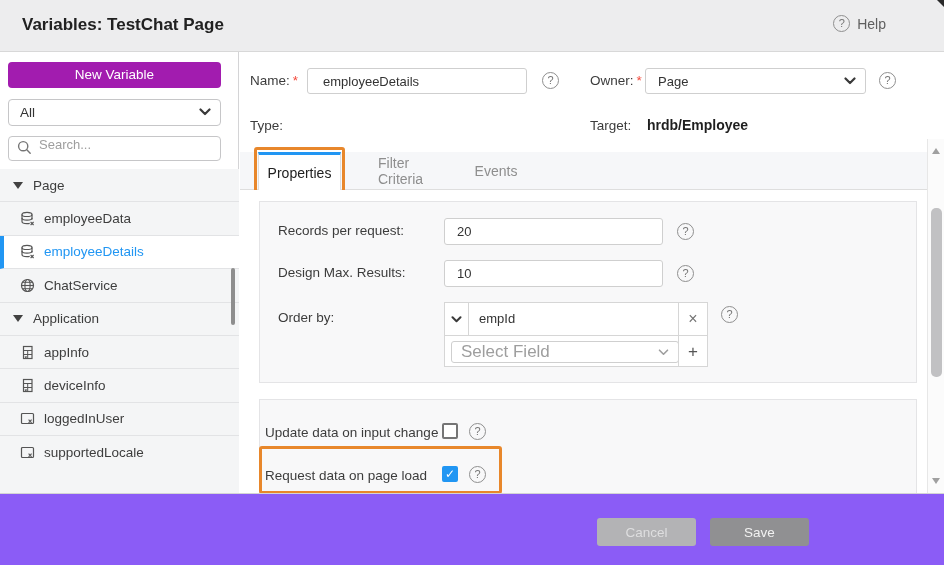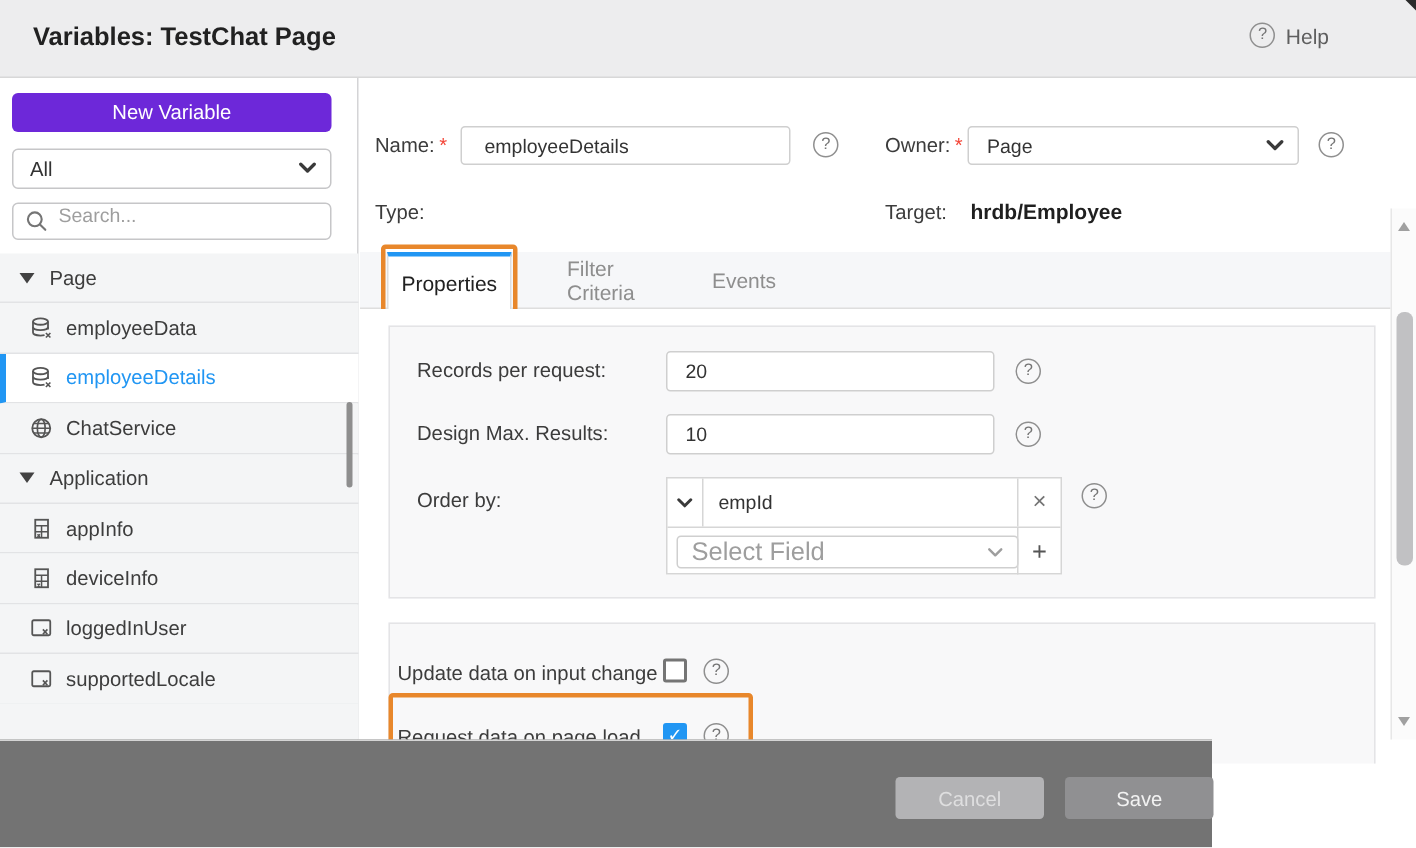--- a/index.html
+++ b/index.html
@@ -11,21 +11,21 @@
   .header-title { position:absolute; left:22px; top:15px; font-size:17px; font-weight:700; color:#212121; }
   .help-area { position:absolute; right:58px; top:15px; display:flex; align-items:center; gap:7px; cursor:pointer; }
   .help-label { font-size:14px; color:#5f5f5f; }
   .corner-artifact { position:absolute; right:0; top:0; width:0; height:0; border-left:7px solid transparent; border-bottom:7px solid transparent; border-top:7px solid #2a2a2a; }
 
   
   .qicon { width:17px; height:17px; border:1.5px solid #8f8f8f; border-radius:50%; color:#757575; font-size:11px; line-height:14px; text-align:center; background:transparent; flex:0 0 auto; }
 
   
   .sidebar { position:absolute; left:0; top:52px; width:239px; height:441px; background:#fff; border-right:1px solid #d4d4d6; }
-  .btn-new-variable { position:absolute; left:8px; top:10px; width:213px; height:26px; background:#6d28d9; color:#fff; font-size:13.5px; border:none; border-radius:4px; text-align:center; line-height:26px; cursor:pointer; }
+  .btn-new-variable { position:absolute; left:8px; top:10px; width:213px; height:26px; background:#a21caf; color:#fff; font-size:13.5px; border:none; border-radius:4px; text-align:center; line-height:26px; cursor:pointer; }
   .filter-select-wrap { position:absolute; left:8px; top:47px; width:213px; height:27px; }
   .filter-select-wrap select { width:100%; height:100%; border:1px solid #c6c6c8; border-radius:4px; background:#fff; font-size:13.5px; color:#333; padding:0 28px 0 11px; appearance:none; -webkit-appearance:none; }
   .sel-chev { position:absolute; right:10px; top:9px; pointer-events:none; }
   .search-wrap { position:absolute; left:8px; top:83px; width:213px; height:25px; }
   .search-wrap input { width:100%; height:100%; border:1px solid #c6c6c8; border-radius:4px; font-size:13px; color:#1d4ed8; padding:0 8px 8px 30px; }
   .search-wrap input::placeholder { color:#9e9e9e; }
   .search-icon { position:absolute; left:9px; top:5px; }
 
   .var-list { position:absolute; left:0; top:117px; width:239px; }
   .var-row { position:relative; height:33.4px; background:#f4f5f6; border-bottom:1px solid #e2e3e5; display:flex; align-items:center; cursor:pointer; }
@@ -33,21 +33,21 @@
   .var-row .tri { width:0; height:0; border-left:5.5px solid transparent; border-right:5.5px solid transparent; border-top:7px solid #424242; margin-left:13px; }
   .var-row .row-icon { width:15px; height:15px; margin-left:20px; display:flex; }
   .var-row.selected .row-icon { margin-left:16px; }
   .var-row .row-label { margin-left:9px; font-size:13.5px; color:#3d3d3d; }
   .var-row.group .row-label { margin-left:10px; }
   .var-row.selected .row-label { color:#2196f3; }
   .var-filler { position:absolute; left:0; top:417px; width:239px; height:24px; background:#f4f5f6; }
   .side-scroll-thumb { position:absolute; left:231px; top:216px; width:4px; height:57px; background:#8e8e8e; border-radius:2px; }
 
   
-  .main { position:absolute; left:240px; top:68px; width:704px; height:441px; background:#fff; }
+  .main { position:absolute; left:240px; top:52px; width:704px; height:441px; background:#fff; }
   .flabel { position:absolute; font-size:13.5px; color:#3c3c3c; }
   .req { color:#f4483a; margin-left:3px; }
   .txt-input { border:1px solid #cfcfcf; border-radius:3px; background:#fff; font-size:13px; color:#333; font-family:inherit; }
   .fvalue { position:absolute; font-size:14px; font-weight:700; color:#1f1f1f; }
 
   .owner-select-wrap { position:absolute; left:405px; top:16px; width:221px; height:26px; }
   .owner-select-wrap select { width:100%; height:100%; border:1px solid #cfcfcf; border-radius:3px; background:#fff; font-size:13px; color:#333; padding:0 30px 0 12px; appearance:none; -webkit-appearance:none; }
 
   
   .tabbar { position:absolute; left:0; top:100px; width:704px; height:38px; background:#f6f7f9; border-bottom:1px solid #dedede; }
@@ -84,21 +84,21 @@
   
   .annot { position:absolute; border:3px solid #e8872b; border-radius:3px; pointer-events:none; }
 
   
   .vscroll { position:absolute; left:927px; top:139px; width:17px; height:354px; background:#fbfbfb; border-left:1px solid #e7e7e7; }
   .vs-up { position:absolute; left:4px; top:9px; width:0; height:0; border-left:4.5px solid transparent; border-right:4.5px solid transparent; border-bottom:6px solid #a0a0a0; }
   .vs-down { position:absolute; left:4px; bottom:9px; width:0; height:0; border-left:4.5px solid transparent; border-right:4.5px solid transparent; border-top:6px solid #a0a0a0; }
   .vs-thumb { position:absolute; left:2.5px; top:69px; width:11px; height:169px; background:#c1c1c3; border-radius:5px; }
 
   
-  .footer { position:absolute; left:0; top:493px; width:808px; height:72px; background:#737373; border-top:1px solid #d4d4d4; }
+  .footer { position:absolute; left:0; top:493px; width:944px; height:72px; background:#8b5cf6; border-top:1px solid #d4d4d4; }
   .fbtn { position:absolute; top:24px; height:28px; border:none; border-radius:3px; font-size:13.5px; font-family:inherit; cursor:pointer; }
   .btn-cancel { left:597px; width:99px; background:#b3b3b5; color:#dededf; }
   .btn-save { left:710px; width:99px; background:#909092; color:#f2f2f2; }
   .btn-save-close { left:822px; width:101px; background:#2196f3; color:#fff; }
 </style>
 </head>
 <body>
 
 <div id="screen">
 

